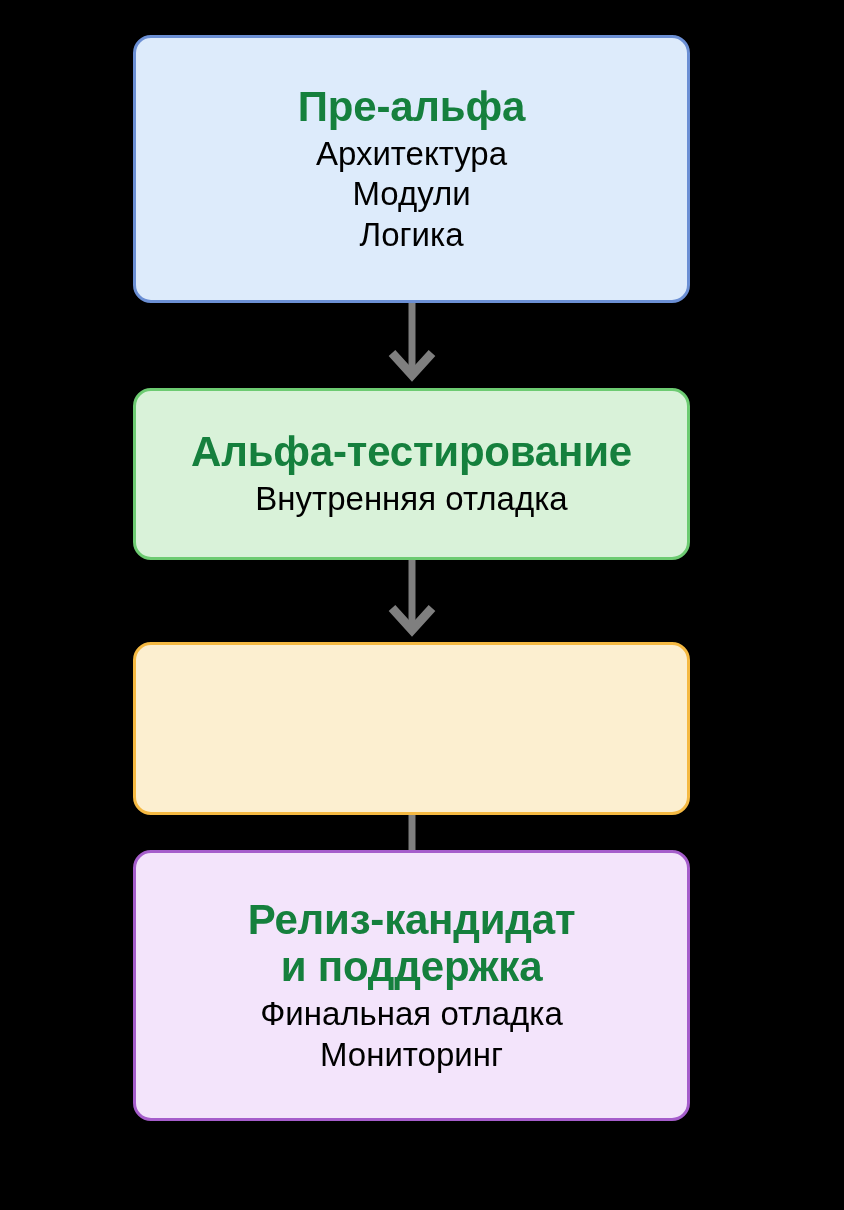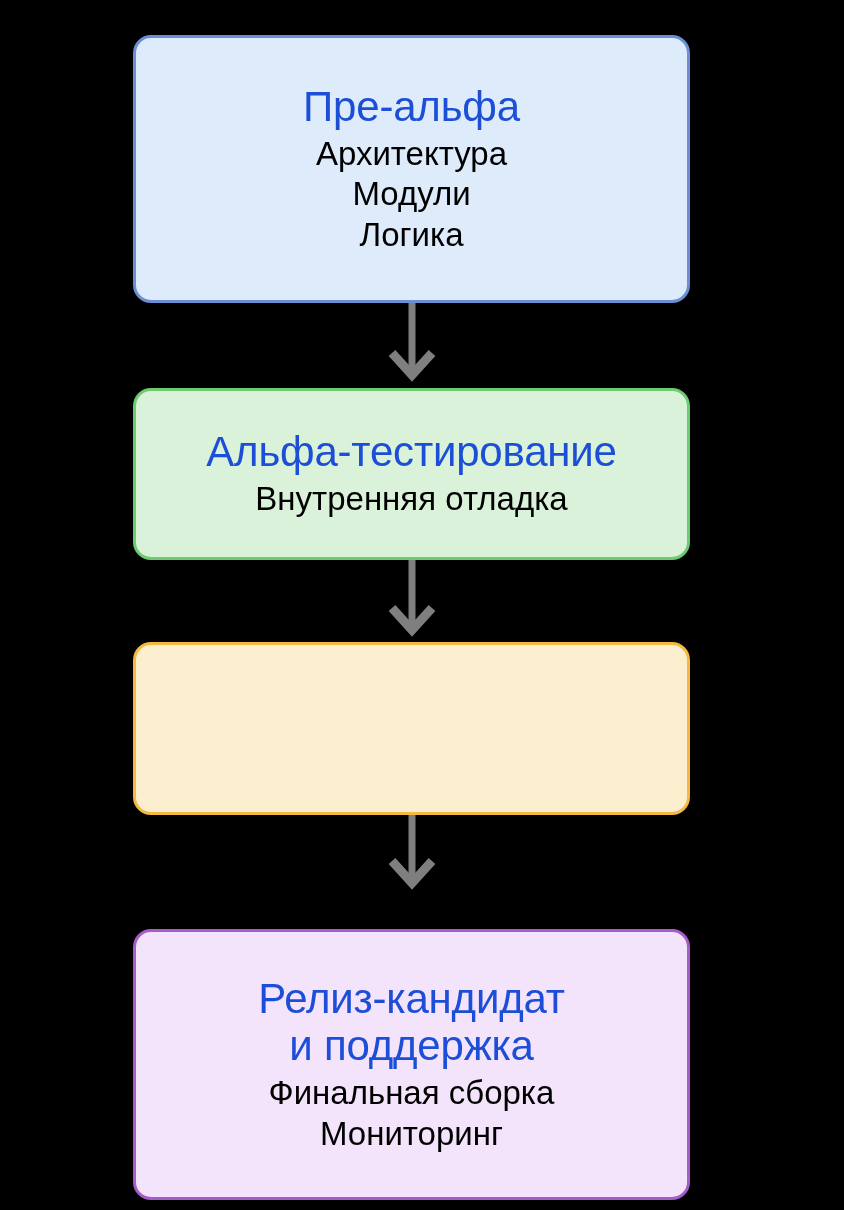--- a/index.html
+++ b/index.html
@@ -35,41 +35,41 @@
     display: flex;
     flex-direction: column;
     align-items: center;
     justify-content: center;
     text-align: center;
     padding: 6px 14px;
   }
 
   .node-title {
     font-size: 42px;
-    font-weight: normal;
-    color: #1d4ed8;
+    font-weight: bold;
+    color: #15803d;
     line-height: 1.12;
     letter-spacing: -0.2px;
     white-space: pre-line;
   }
 
   .node-sub {
     font-size: 33px;
     font-weight: normal;
     color: #000000;
     line-height: 1.22;
     white-space: pre-line;
     margin-top: 4px;
   }
 
   
   #node-0 { top: 35px;  height: 268px; }
   #node-1 { top: 388px; height: 172px; }
   #node-2 { top: 642px; height: 173px; }
-  #node-3 { top: 929px; height: 271px; }
+  #node-3 { top: 850px; height: 271px; }
 
   
   .arrow {
     position: absolute;
     left: 0;
     width: 844px;
     pointer-events: none;
   }
   #arrow-0 { top: 303px; height: 85px; }
   #arrow-1 { top: 560px; height: 82px; }
@@ -118,17 +118,17 @@
       <g class="arrow-g">
         <line x1="412" y1="0" x2="412" y2="62" stroke="#7f7f7f" stroke-width="7"></line>
         <polyline points="392,46 412,68 432,46" fill="none" stroke="#7f7f7f" stroke-width="9" stroke-linecap="butt" stroke-linejoin="miter"></polyline>
       </g>
     </svg>
   </div>
 
   <div class="node" id="node-3" style="background-color: rgb(243, 228, 251); border-color: rgb(165, 93, 203); color: rgb(43, 43, 43);">
     <div class="node-title">Релиз-кандидат
 и поддержка</div>
-    <div class="node-sub">Финальная сборка
+    <div class="node-sub">Финальная отладка
 Мониторинг</div>
   </div>
 
 </div>
 
 </body></html>

